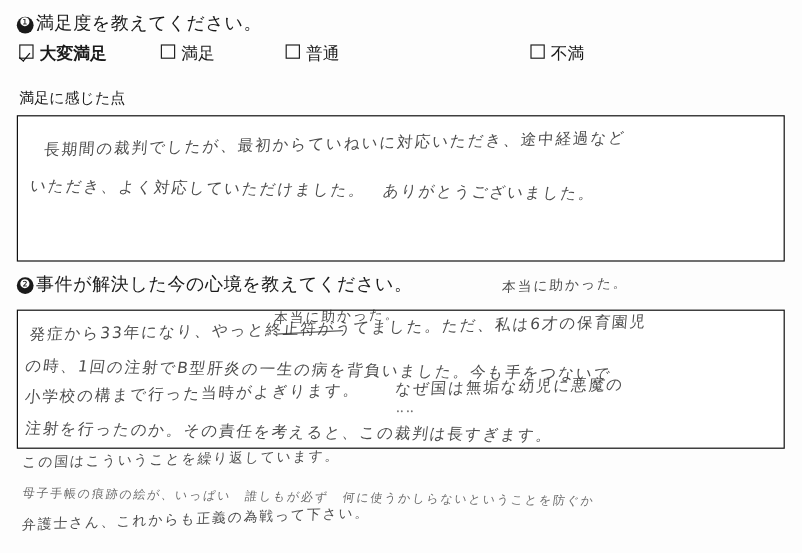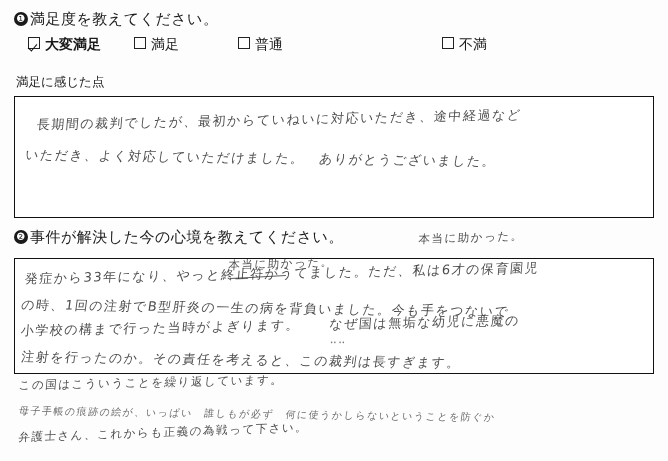--- a/index.html
+++ b/index.html
@@ -26,20 +26,21 @@
   }
 
   
   .q1-head {
     position: absolute;
     left: 14px;
     top: 10px;
     font-size: 15px;
     letter-spacing: 0.5px;
     white-space: nowrap;
+    font-family: Liberation Mono, monospace;
   }
   .num-badge {
     display: inline-block;
     width: 14px;
     height: 14px;
     line-height: 14px;
     border-radius: 50%;
     background: #1a1a1a;
     color: #ffffff;
     font-size: 10px;
@@ -76,21 +77,21 @@
     top: 4px;
     width: 4px;
     height: 8px;
     border-right: 1.6px solid #111;
     border-bottom: 1.6px solid #111;
     transform: rotate(40deg);
   }
   .choice.checked .label {
     font-weight: bold;
   }
-  .c0 { left: 12px; text-align: right; }
+  .c0 { left: 0px; text-align: right; }
   .c1 { left: 118px; text-align: center; }
   .c2 { left: 222px; }
   .c3 { left: 326px; }
   .c4 { left: 426px; }
 
   .sub-label {
     position: absolute;
     left: 16px;
     top: 74px;
     font-size: 12.5px;

